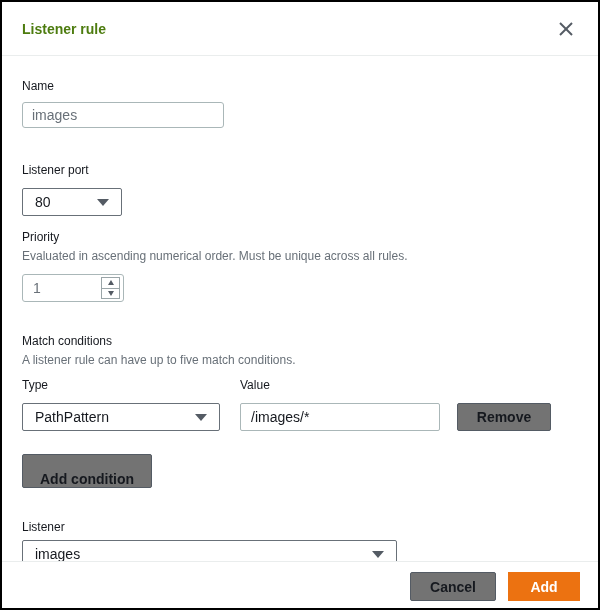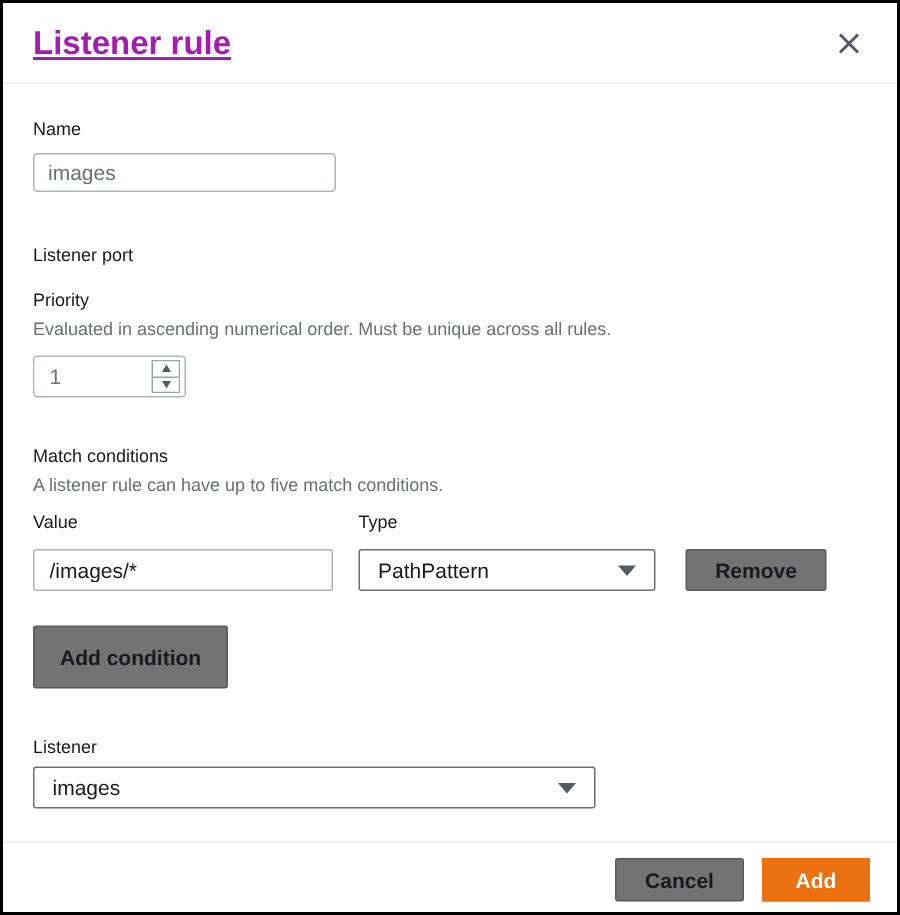--- a/index.html
+++ b/index.html
@@ -20,24 +20,23 @@
   
   .dialog-header {
     display:flex;
     align-items:center;
     justify-content:space-between;
     height:54px;
     padding:0 20px;
     border-bottom:1px solid #eaeded;
   }
   .dialog-title {
-    font-size:22px;
+    font-size:14px;
     font-weight:700;
-    color:#a21caf;
-    text-decoration:underline;
+    color:#4d7c0f;
   }
   .close-btn {
     background:none;
     border:none;
     cursor:pointer;
     padding:4px;
     line-height:0;
   }
   
   .dialog-body { padding:0 20px; }
@@ -161,21 +160,21 @@
     background:#737373;
     border:1px solid #545b64;
     border-radius:2px;
     font-family:"Liberation Sans", sans-serif;
     font-size:14px;
     font-weight:700;
     color:#16191f;
     cursor:pointer;
   }
   .remove-btn { width:94px; height:28px; }
-  .addcond-btn { margin-top:23px; height:42px; padding:4px 17px; }
+  .addcond-btn { margin-top:23px; height:27px; padding:16px 17px; }
   .sec-process { margin-top:30px; }
   .sec-process .select-box { margin-top:4px; width:375px; }
   
   .dialog-footer {
     position:absolute;
     left:0; right:0; bottom:7px;
     border-top:1px solid #eaeded;
     padding:10px 18px 0 20px;
     display:flex;
     justify-content:flex-end;
@@ -214,20 +213,24 @@
 
   <div class="dialog-body">
 
     <div class="sec-name">
       <label class="field-label">Name</label>
       <input class="text-input" type="text" value="images" style="">
     </div>
 
     <div class="sec-port">
       <label class="field-label">Listener port</label>
+      <div class="select-box">
+        <span>80</span>
+        <span class="caret-down"></span>
+      </div>
     </div>
 
     <div class="sec-priority">
       <label class="field-label">Priority</label>
       <div class="help-text">Evaluated in ascending numerical order. Must be unique across all rules.</div>
       <div class="spin-wrap">
         <input class="spin-value" type="text" value="1" style="">
         <span class="spinner">
           <button class="spin-btn">
               <span class="tri-up"></span>
@@ -237,31 +240,31 @@
             </button>
         </span>
       </div>
     </div>
 
     <div class="sec-match">
       <label class="field-label">Match conditions</label>
       <div class="help-text">A listener rule can have up to five match conditions.</div>
 
       <div class="cond-row">
-        <div class="cond-col col-value">
-          <label class="field-label">Value</label>
-          <input class="text-input value-input" type="text" value="/images/*" style="">
-        </div>
         <div class="cond-col col-type">
           <label class="field-label">Type</label>
           <div class="select-box">
             <span>PathPattern</span>
             <span class="caret-down"></span>
           </div>
         </div>
+        <div class="cond-col col-value">
+          <label class="field-label">Value</label>
+          <input class="text-input value-input" type="text" value="/images/*" style="">
+        </div>
         <button class="btn-secondary remove-btn">Remove</button>
       </div>
 
       <button class="btn-secondary addcond-btn">Add condition</button>
     </div>
 
     <div class="sec-process">
       <label class="field-label">Listener</label>
       <div class="select-box">
         <span>images</span>

